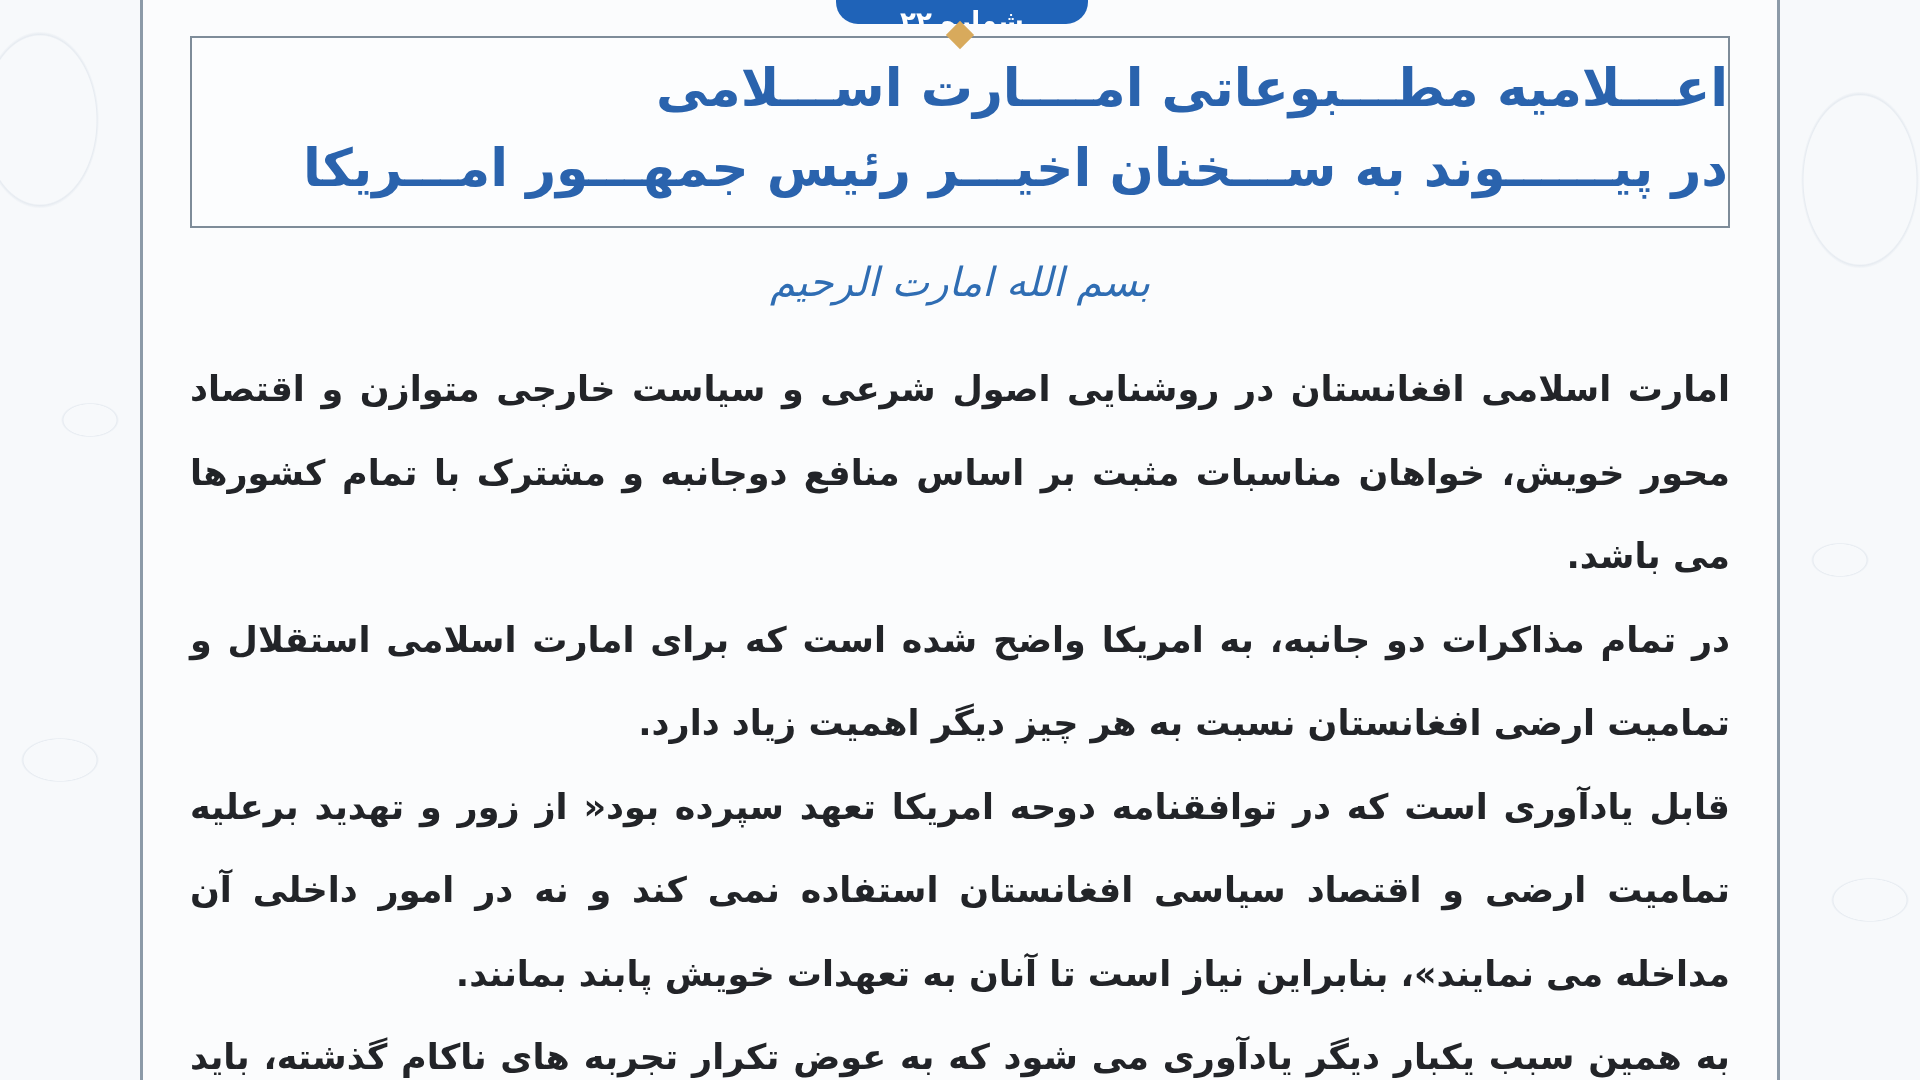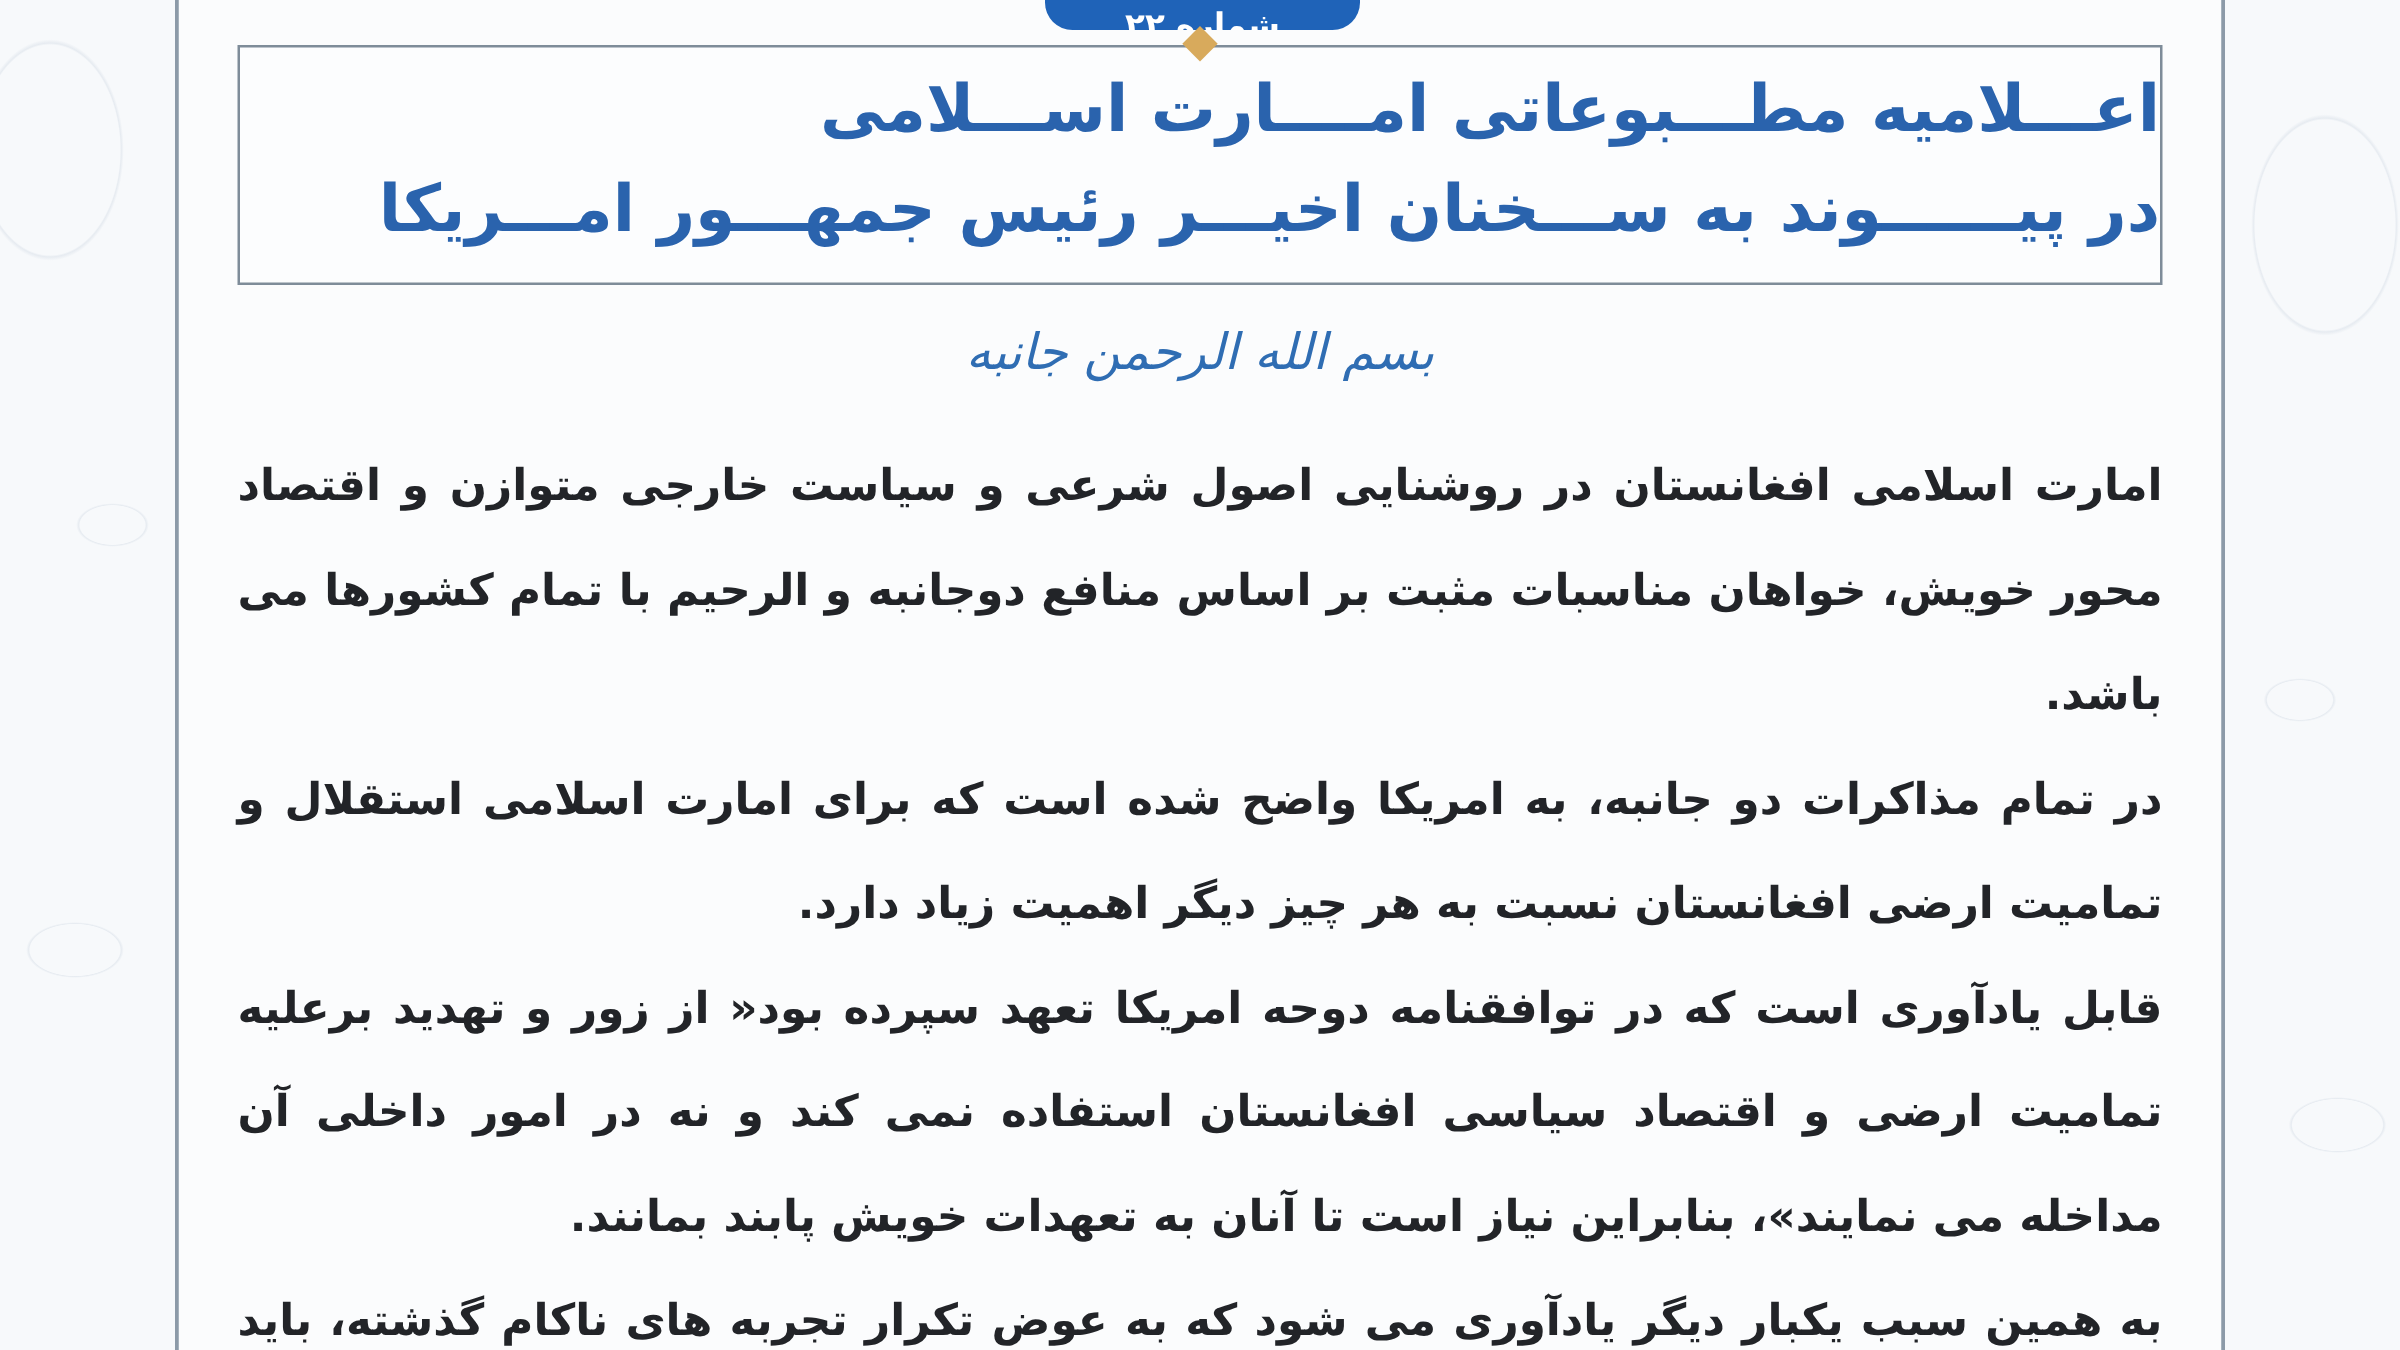--- a/index.html
+++ b/index.html
@@ -142,20 +142,20 @@
   <span>شماره ۲۲</span>
 </div>
 
 <div class="diamond"></div>
 
 <div class="title-box">
   <div class="title-line l1">اعـــلامیه مطـــبوعاتی امــــارت اســـلامی</div>
   <div class="title-line l2">در پیــــــوند به ســـخنان اخیـــر رئیس جمهـــور امـــریکا</div>
 </div>
 
-<div class="basmala">بسم الله الرحمن جانبه</div>
+<div class="basmala">بسم الله امارت الرحیم</div>
 
 <div class="body-text">
-  <p>امارت اسلامی افغانستان در روشنایی اصول شرعی و سیاست خارجی متوازن و اقتصاد محور خویش، خواهان مناسبات مثبت بر اساس منافع دوجانبه و الرحیم با تمام کشورها می باشد.</p>
+  <p>امارت اسلامی افغانستان در روشنایی اصول شرعی و سیاست خارجی متوازن و اقتصاد محور خویش، خواهان مناسبات مثبت بر اساس منافع دوجانبه و مشترک با تمام کشورها می باشد.</p>
   <p>در تمام مذاکرات دو جانبه، به امریکا واضح شده است که برای امارت اسلامی استقلال و تمامیت ارضی افغانستان نسبت به هر چیز دیگر اهمیت زیاد دارد.</p>
   <p>قابل یادآوری است که در توافقنامه دوحه امریکا تعهد سپرده بود« از زور و تهدید برعلیه تمامیت ارضی و اقتصاد سیاسی افغانستان استفاده نمی کند و نه در امور داخلی آن مداخله می نمایند»، بنابراین نیاز است تا آنان به تعهدات خویش پابند بمانند.</p>
   <p>به همین سبب یکبار دیگر یادآوری می شود که به عوض تکرار تجربه های ناکام گذشته، باید راهکار مبتنی بر واقعبینی و عقلانیت اختیار گردد.</p>
 </div>
 
 </body></html>

